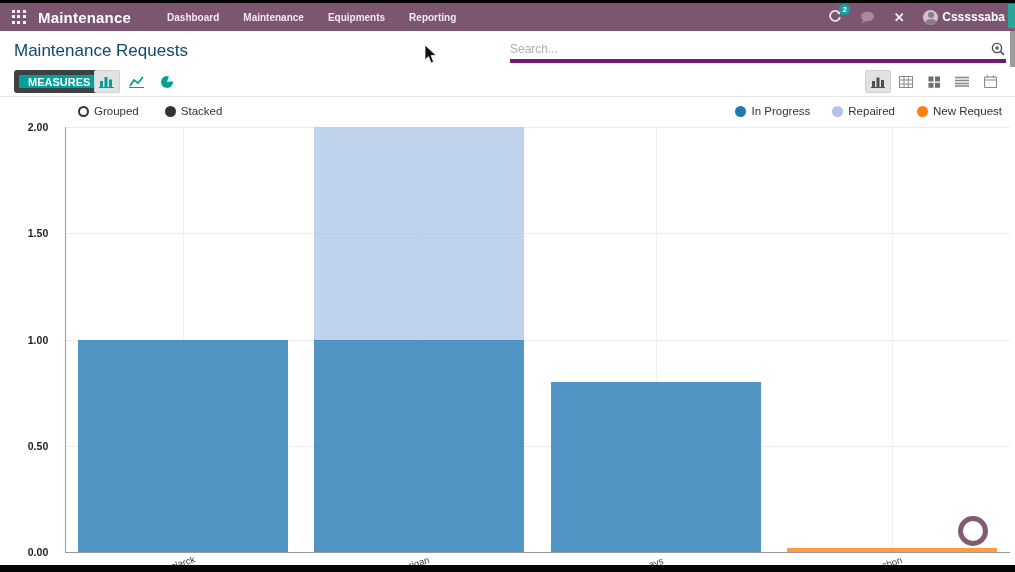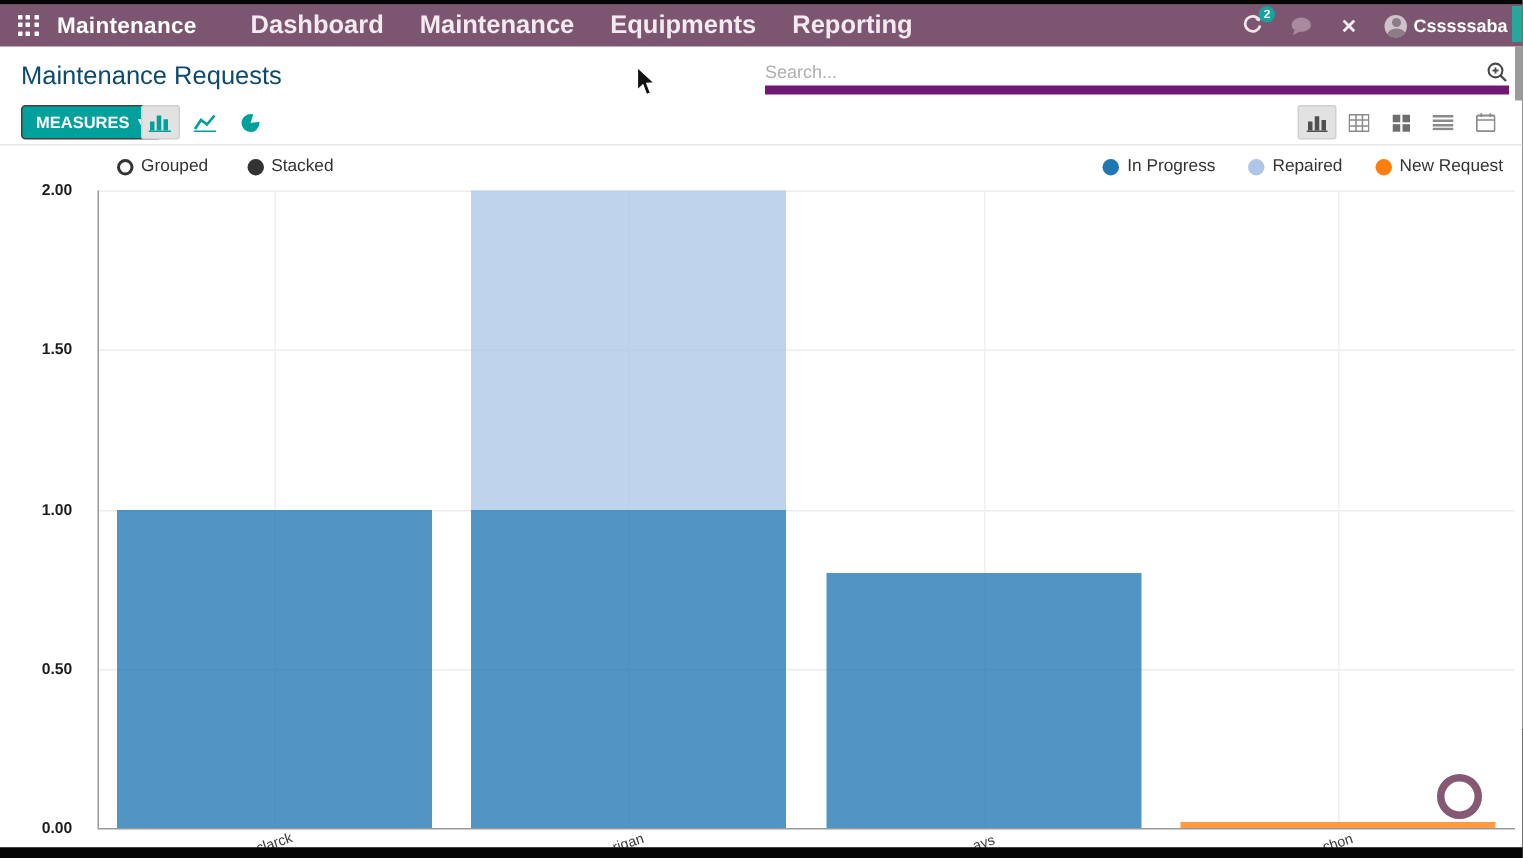--- a/index.html
+++ b/index.html
@@ -10,42 +10,42 @@
   
   .letterbox-top { position:absolute; left:0; top:0; width:1015px; height:3px; background:#050505; z-index:60; }
   .letterbox-bottom { position:absolute; left:0; top:565px; width:1015px; height:7px; background:#050505; z-index:60; }
 
   
   .navbar { position:absolute; left:0; top:3px; width:1015px; height:28px; background:#7c5670; display:flex; align-items:center; color:#fff; z-index:40; }
   .apps-grid { width:14px; height:14px; margin-left:12px; display:grid; grid-template-columns:repeat(3,1fr); gap:2px; }
   .apps-grid i { width:3px; height:3px; background:#fff; border-radius:0.5px; }
   .app-title { font-size:15px; font-weight:bold; margin-left:12px; letter-spacing:0.2px; }
   .nav-menu { display:flex; margin-left:36px; gap:24px; }
-  .nav-item { font-size:17px; font-weight:bold; color:#f2eaf0; cursor:pointer; }
+  .nav-item { font-size:10px; font-weight:bold; color:#f2eaf0; cursor:pointer; }
   .nav-right { margin-left:auto; display:flex; align-items:center; gap:16px; padding-right:10px; }
   .sys-icon { position:relative; width:16px; height:16px; display:flex; align-items:center; justify-content:center; }
   .badge { position:absolute; top:-5px; right:-7px; background:#17a2a0; color:#fff; font-size:8px; font-weight:bold; min-width:11px; height:11px; border-radius:6px; display:flex; align-items:center; justify-content:center; }
   .x-glyph { font-size:13px; font-weight:bold; color:#f4eef2; }
   .user-box { display:flex; align-items:center; gap:4px; }
   .avatar { width:15px; height:15px; border-radius:50%; background:#cfc3cb; overflow:hidden; position:relative; }
   .avatar::before { content:""; position:absolute; left:4.5px; top:2.5px; width:6px; height:6px; border-radius:50%; background:#8d7b87; }
   .avatar::after { content:""; position:absolute; left:1.5px; top:9.5px; width:12px; height:8px; border-radius:50%; background:#8d7b87; }
   .user-name { font-size:12px; font-weight:bold; color:#fff; }
   .edge-green { position:absolute; right:0; top:4px; width:7px; height:24px; background:#27a69a; z-index:45; }
   .edge-gray { position:absolute; right:0; top:31px; width:5px; height:36px; background:#9b9b9b; z-index:45; }
 
   
   .control-panel { position:absolute; left:0; top:31px; width:1015px; height:66px; background:#fff; border-bottom:1px solid #e8e8e8; z-index:30; }
   .page-title { position:absolute; left:14px; top:10px; font-size:17px; color:#0c4a6e; }
-  .search-wrap { position:absolute; left:510px; top:8px; width:496px; height:24px; border-bottom:6px solid #701a75; display:flex; align-items:center;justify-content:flex-end; }
+  .search-wrap { position:absolute; left:510px; top:8px; width:496px; height:24px; border-bottom:4px solid #701a75; display:flex; align-items:center;justify-content:flex-end; }
   .search-input { flex:1; border:none; outline:none; font-size:12px; color:#555; font-family:"Liberation Sans",sans-serif; }
   .search-input::placeholder { color:#b0b0b0; }
 
   .btn-row { position:absolute; left:0; top:36px; width:1015px; height:30px; }
-  .measures-btn { position:absolute; left:14px; top:3px; height:23px; background:#00a09d; border:1px solid #404040; border-radius:3px; color:#fff; font-size:11px; font-weight:bold; padding:0 9px; display:flex; align-items:center; gap:6px; cursor:pointer; font-family:"Liberation Sans",sans-serif; }
+  .measures-btn { position:absolute; left:14px; top:3px; height:23px; background:#00a09d; border:5px solid #404040; border-radius:3px; color:#fff; font-size:11px; font-weight:bold; padding:0 9px; display:flex; align-items:center; gap:6px; cursor:pointer; font-family:"Liberation Sans",sans-serif; }
   .chart-type-group { position:absolute; left:94px; top:3px; display:flex; gap:4px; }
   .icon-tile { width:26px; height:23px; display:flex; align-items:center; justify-content:center; border-radius:2px; cursor:pointer; }
   .icon-tile.active { background:#e2e2e2; border:1px solid #d0d0d0; }
   .view-switcher { position:absolute; right:12px; top:3px; display:flex; gap:2px; }
 
   
   .chart-region { position:absolute; left:0; top:97px; width:1015px; height:468px; background:#fff; }
   .mode-row { position:absolute; left:78px; top:8px; display:flex; gap:26px; align-items:center; }
   .mode-opt { display:flex; align-items:center; gap:5px; font-size:11.5px; color:#333; cursor:pointer; }
   .radio-dot { width:11px; height:11px; border-radius:50%; border:2px solid #333; background:#fff; }

